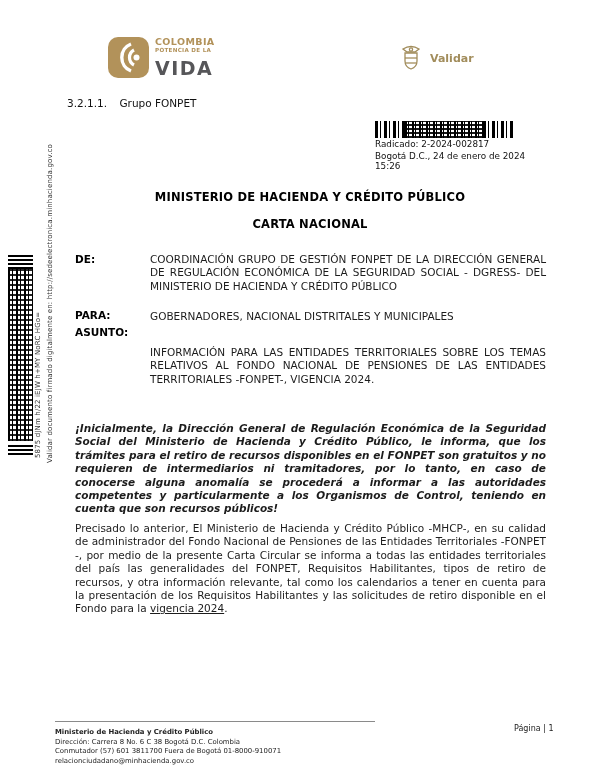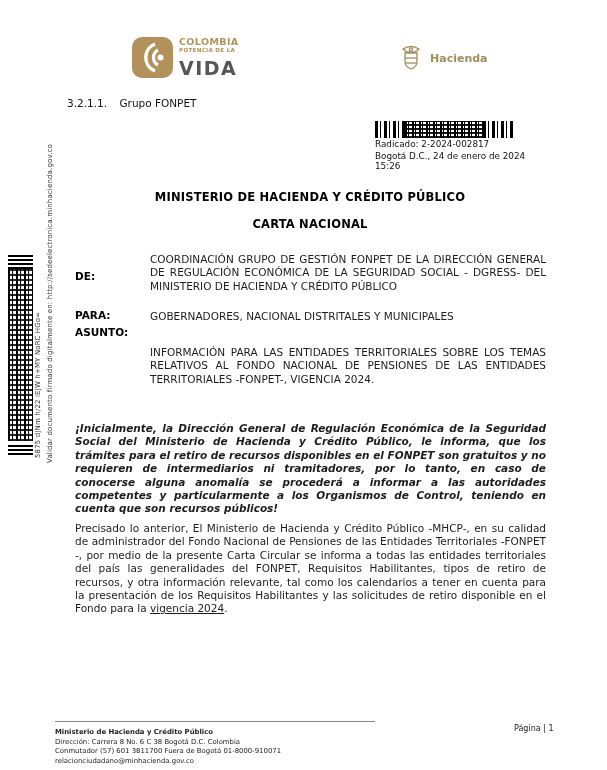--- a/index.html
+++ b/index.html
@@ -2,21 +2,21 @@
 <html><head>
 <meta charset="utf-8">
 <style>
   html,body{margin:0;padding:0;background:#e8e8e8;}
   .page{
     position:relative;width:607px;height:770px;background:#ffffff;
     font-family:"DejaVu Sans","Liberation Sans",sans-serif;color:#1c1c1c;
     overflow:hidden;margin:0 auto;
   }
   
-  .co-logo{position:absolute;left:132px;top:37px;display:flex;align-items:center;}
+  .co-logo{position:absolute;left:108px;top:37px;display:flex;align-items:center;}
   .co-logo-icon{width:41px;height:41px;flex:0 0 41px;}
   .co-logo-text{margin-left:6px;line-height:1;}
   .co-line1{font-size:9.5px;font-weight:bold;color:#b2925a;letter-spacing:.4px;}
   .co-line2{font-size:5.6px;font-weight:bold;color:#b2925a;letter-spacing:.3px;margin-top:1px;}
   .co-line3{font-size:19px;font-weight:bold;color:#565659;letter-spacing:1.5px;margin-top:6px;}
   .ha-logo{position:absolute;left:399px;top:45px;display:flex;align-items:center;}
   .ha-crest{width:24px;height:26px;}
   .ha-label{margin-left:7px;font-size:11px;font-weight:bold;color:#a28d5c;}
   
   .section-heading{position:absolute;left:67px;top:97px;font-size:10.5px;color:#111;}
@@ -80,42 +80,42 @@
   <div class="ha-logo">
     <svg class="ha-crest" viewBox="0 0 24 26">
       <g fill="none" stroke="#a28d5c" stroke-width="1.3">
         <path d="M4 4 Q12 -1 20 4 L16 7 L8 7 Z"></path>
         <circle cx="12" cy="4.5" r="1.6"></circle>
         <path d="M6 8 h12 v8 q0 6 -6 8 q-6 -2 -6 -8 Z"></path>
         <line x1="6" y1="13" x2="18" y2="13"></line>
         <line x1="6.5" y1="18" x2="17.5" y2="18"></line>
       </g>
     </svg>
-    <div class="ha-label">Hacienda</div>
+    <div class="ha-label">Validar</div>
   </div>
 
   <div class="section-heading">
     <span class="num">3.2.1.1.</span>
     <span>Grupo FONPET</span>
   </div>
 
   <div class="radicado">
     <div class="radicado-barcode">
       <div class="bc-stripes"></div>
       <div class="bc-noise"></div>
       <div class="bc-stripes"></div>
     </div>
     <div class="radicado-text">Radicado: 2-2024-002817</div>
     <div class="radicado-text">Bogotá D.C., 24 de enero de 2024 15:26</div>
   </div>
 
   <div class="doc-title t1">MINISTERIO DE HACIENDA Y CRÉDITO PÚBLICO</div>
   <div class="doc-title t2">CARTA NACIONAL</div>
 
-  <div class="field-label" style="top:270px;">DE:</div>
+  <div class="field-label" style="top:253px;">DE:</div>
   <div class="field-value" style="top:253px;">COORDINACIÓN GRUPO DE GESTIÓN FONPET DE LA DIRECCIÓN GENERAL DE REGULACIÓN ECONÓMICA DE LA SEGURIDAD SOCIAL - DGRESS- DEL MINISTERIO DE HACIENDA Y CRÉDITO PÚBLICO</div>
 
   <div class="field-label" style="top:309px;">PARA:</div>
   <div class="field-value" style="top:310px;text-align:left;">GOBERNADORES, NACIONAL DISTRITALES Y MUNICIPALES</div>
 
   <div class="field-label" style="top:326px;text-align:right;">ASUNTO:</div>
   <div class="field-value" style="top:346px;">INFORMACIÓN PARA LAS ENTIDADES TERRITORIALES SOBRE LOS TEMAS RELATIVOS AL FONDO NACIONAL DE PENSIONES DE LAS ENTIDADES TERRITORIALES -FONPET-, VIGENCIA 2024.</div>
 
   <div class="para para-bold-italic" style="top:422px;">¡Inicialmente, la Dirección General de Regulación Económica de la Seguridad Social del Ministerio de Hacienda y Crédito Público, le informa, que los trámites para el retiro de recursos disponibles en el FONPET son gratuitos y no requieren de intermediarios ni tramitadores, por lo tanto, en caso de conocerse alguna anomalía se procederá a informar a las autoridades competentes y particularmente a los Organismos de Control, teniendo en cuenta que son recursos públicos!</div>
 

